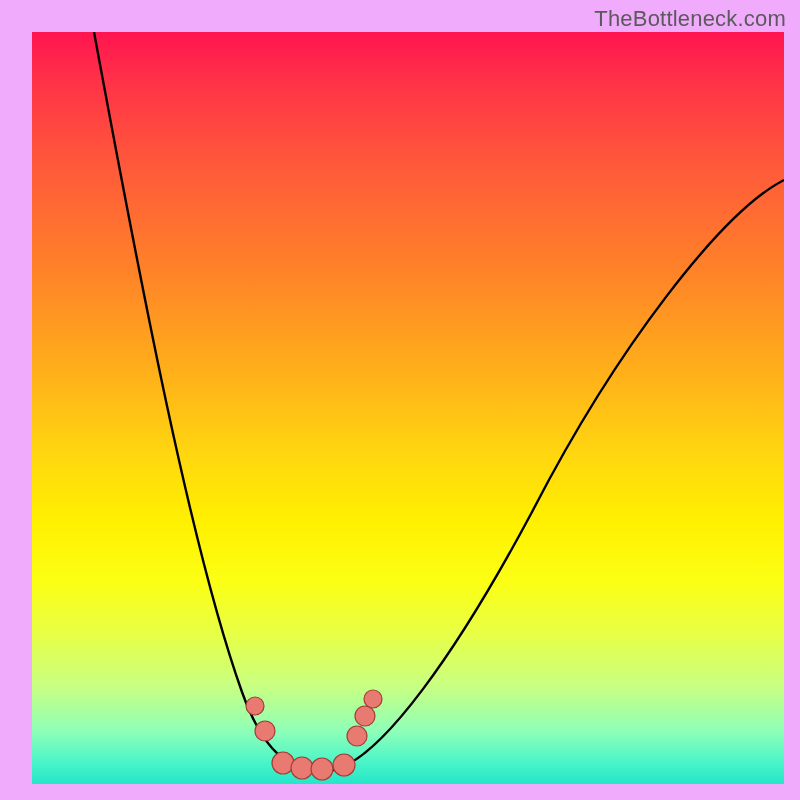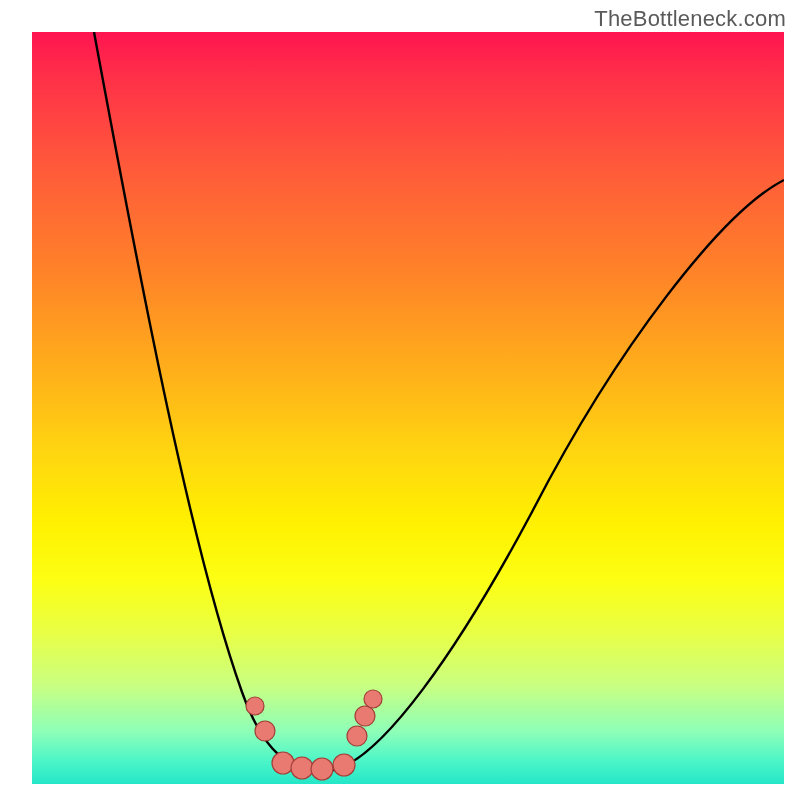--- a/index.html
+++ b/index.html
@@ -3,21 +3,21 @@
 <meta charset="utf-8">
 <style>
   * { margin: 0; padding: 0; box-sizing: border-box; }
   html, body { width: 800px; height: 800px; overflow: hidden; }
   body { background: #000; font-family: Arial, sans-serif; }
 
   .frame {
     position: relative;
     width: 800px;
     height: 800px;
-    background: #ffffff;
+    background: #f0abfc;
   }
 
   .watermark {
     position: absolute;
     top: 6px;
     right: 14px;
     color: #5a5a5a;
     font-size: 22px;
     font-weight: 500;
     letter-spacing: 0.2px;

